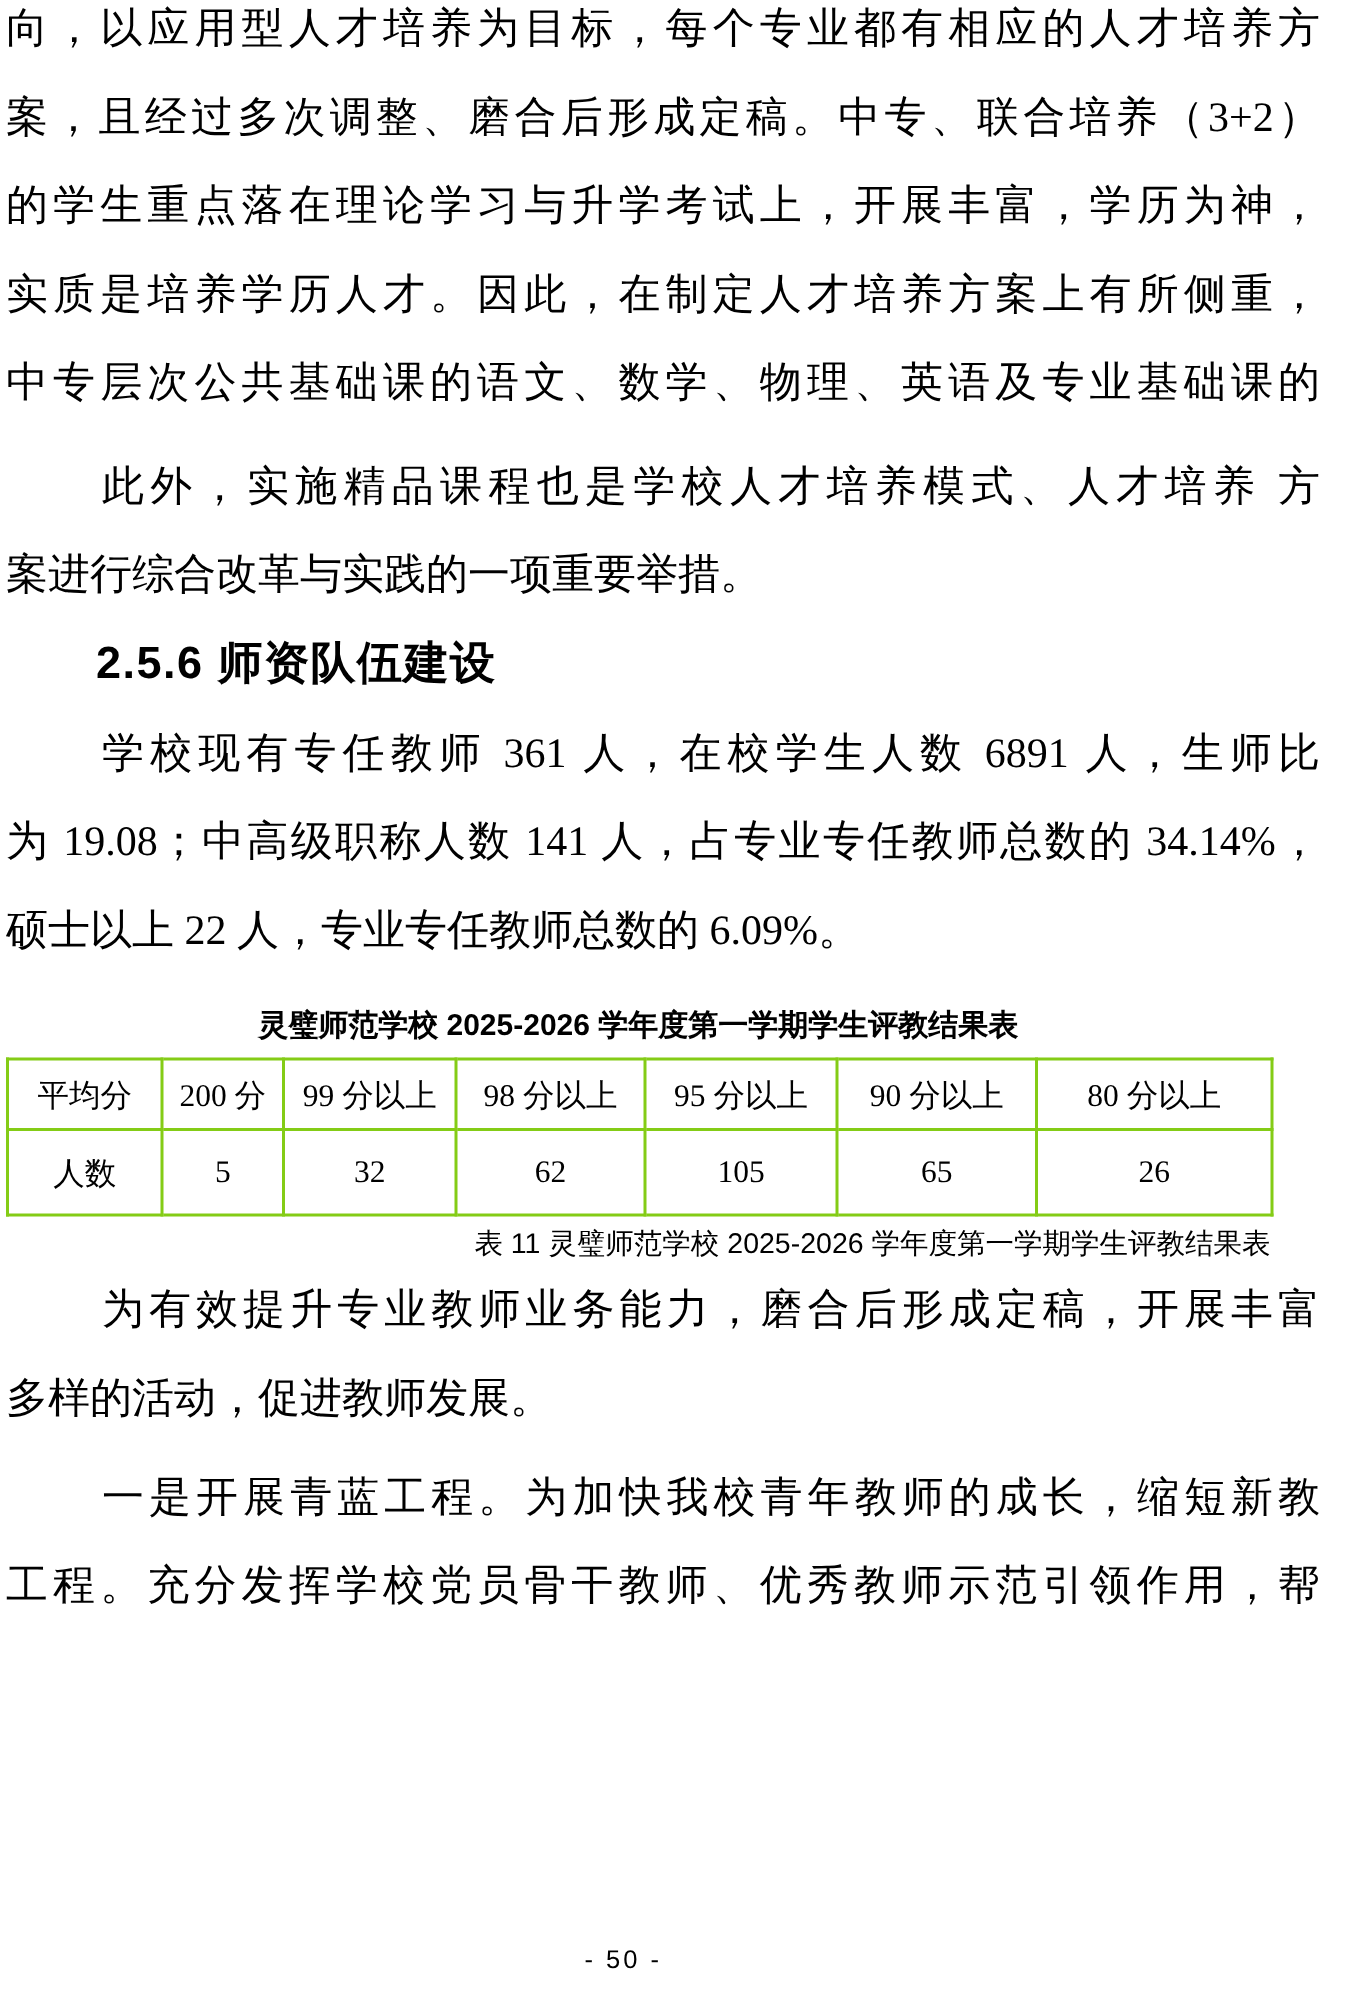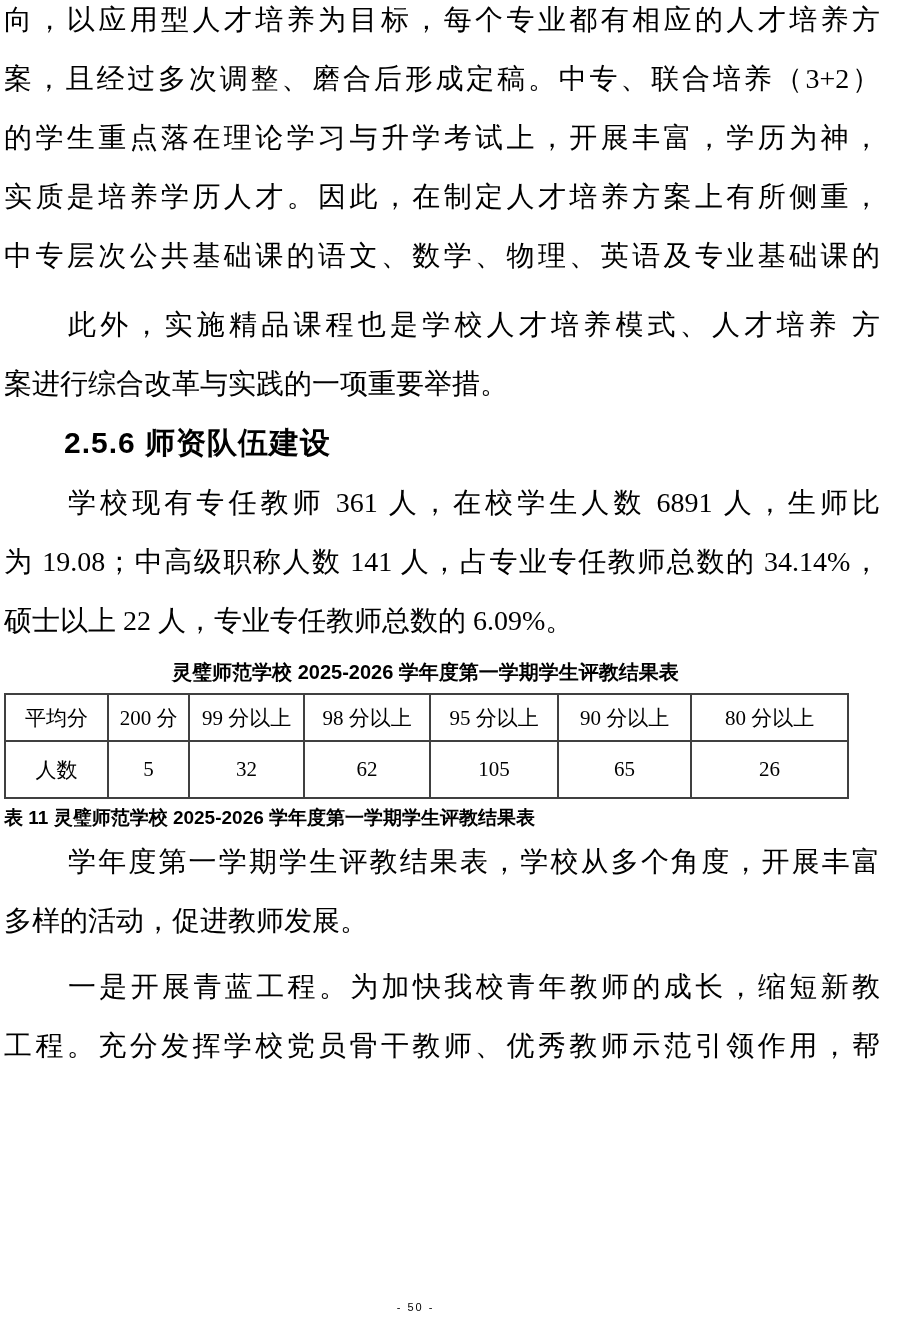--- a/index.html
+++ b/index.html
@@ -17,45 +17,45 @@
   .bline.lastline { text-align:left; text-align-last:left; }
   .bline.ind { text-indent:64px; }
   .para { margin:0; }
   .p1 { margin-top:10px; }
   .heading {
     font-family:"Liberation Sans","DejaVu Sans",sans-serif;
     font-weight:bold; font-size:30px; line-height:60px; height:60px;
     padding-left:60px; letter-spacing:1px;
   }
   .table-title {
-    margin-top:9px; width:843px; text-align:center;
+    margin-top:21px; width:843px; text-align:center;
     font-family:"Liberation Sans","DejaVu Sans",sans-serif;
     font-weight:bold; font-size:20px; line-height:26px;
   }
   table.results {
     margin-top:8px; width:843px; table-layout:fixed;
     border-collapse:collapse;
   }
   table.results td {
-    border:2px solid #404040; text-align:center; vertical-align:middle;
+    border:2px solid #84cc16; text-align:center; vertical-align:middle;
     font-size:21px; font-family:"Liberation Serif","DejaVu Serif",serif;
   }
   tr.hrow td { height:47px; }
   tr.drow td { height:57px; }
   .caption {
-    margin-top:6px; width:843px; text-align:left;
+    margin-top:6px; width:843px; text-align:right;
     font-family:"Liberation Sans","DejaVu Sans",sans-serif;
-    font-weight:bold; font-size:19px; line-height:26px;
+    font-weight:normal; font-size:19px; line-height:26px;
   }
   .p3 { margin-top:1px; }
   .p4 { margin-top:7px; }
   .footer {
     position:absolute; left:0; top:1297px; width:831px; text-align:center;
     font-family:"Liberation Sans","DejaVu Sans",sans-serif;
-    font-size:11px; line-height:20px; letter-spacing:2px;
+    font-size:17px; line-height:20px; letter-spacing:2px;
   }
 </style>
 </head>
 <body>
 
 <div class="content">
 
   <div class="para p0">
     <div class="bline">向，以应用型人才培养为目标，每个专业都有相应的人才培养方</div>
     <div class="bline">案，且经过多次调整、磨合后形成定稿。中专、联合培养（3+2）</div>
@@ -107,21 +107,21 @@
         <td>105</td>
         <td>65</td>
         <td>26</td>
       </tr>
     </tbody>
   </table>
 
   <div class="caption">表 11 灵璧师范学校 2025-2026 学年度第一学期学生评教结果表</div>
 
   <div class="para p3">
-    <div class="bline ind">学年度第一学期学生评教结果表，学校从多个角度，开展丰富</div>
+    <div class="bline ind">为有效提升专业教师业务能力，磨合后形成定稿，开展丰富</div>
     <div class="bline lastline">多样的活动，促进教师发展。</div>
   </div>
 
   <div class="para p4">
     <div class="bline ind">一是开展青蓝工程。为加快我校青年教师的成长，缩短新教</div>
     <div class="bline">工程。充分发挥学校党员骨干教师、优秀教师示范引领作用，帮</div>
   </div>
 
 </div>
 

